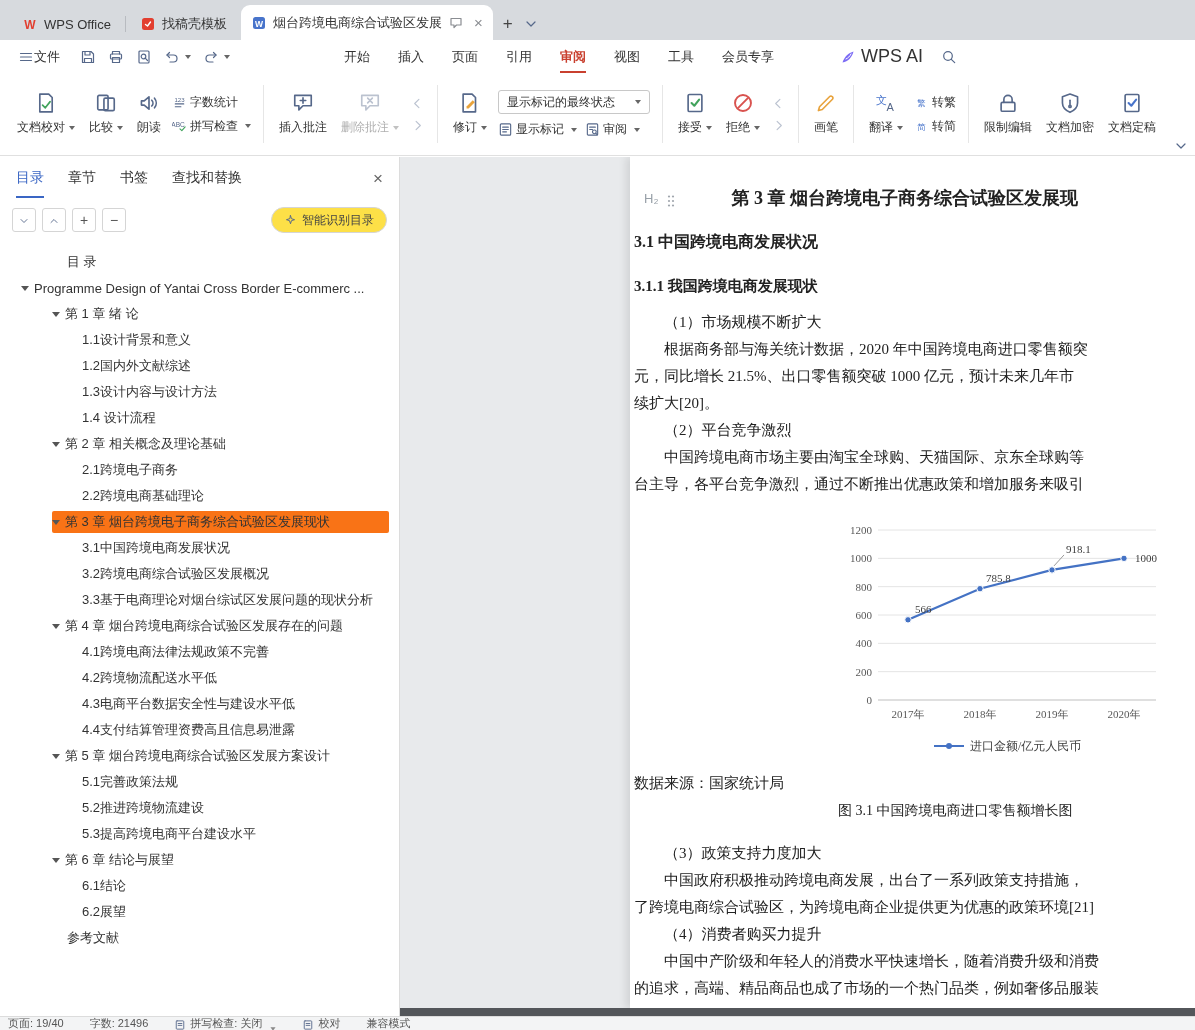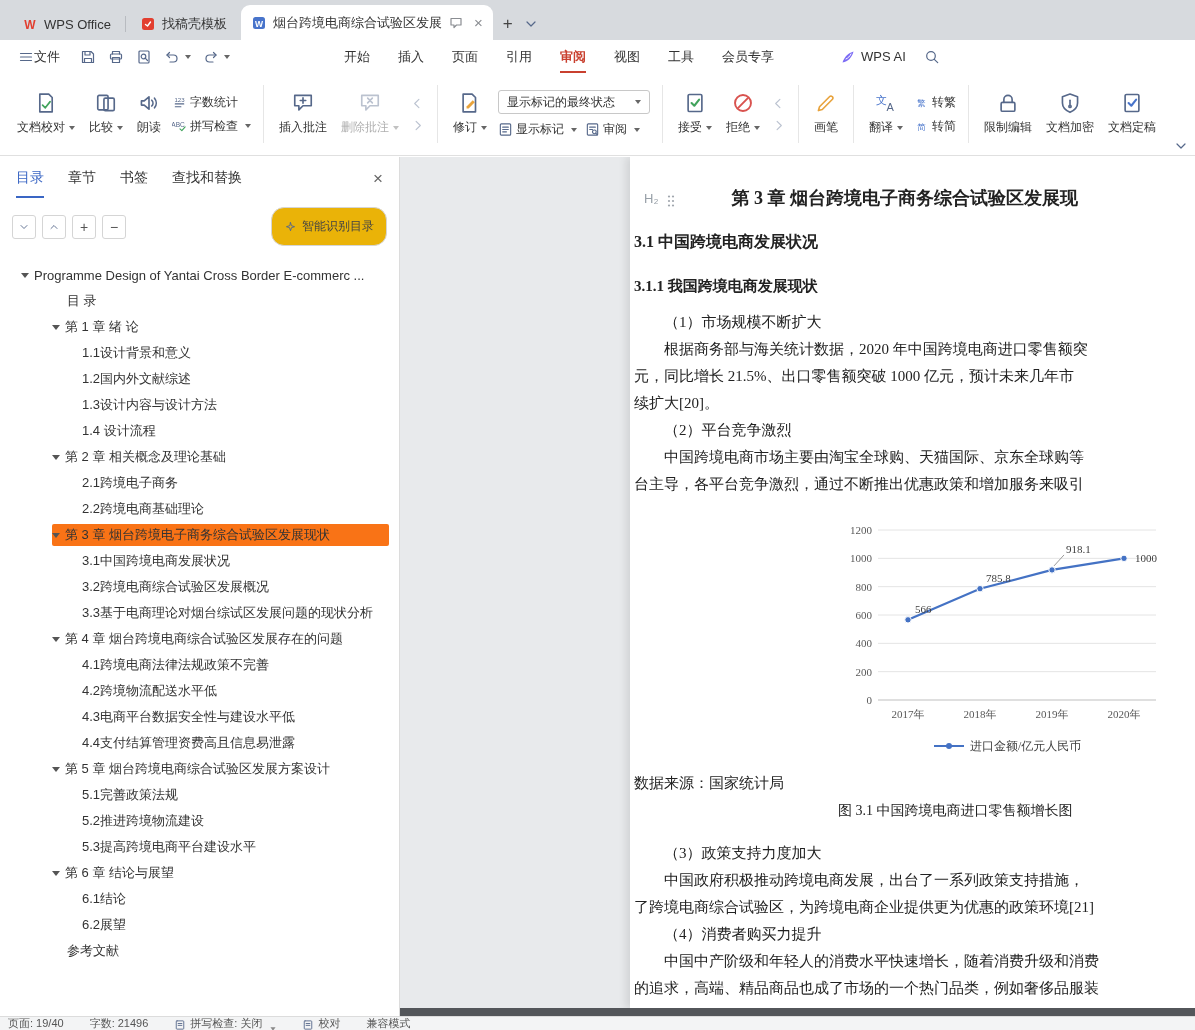--- a/index.html
+++ b/index.html
@@ -18,21 +18,21 @@
 
   
   .menubar{height:33px;background:#fff;display:flex;align-items:center;padding:0 10px;font-size:13px;color:#333;}
   .file-btn{display:flex;align-items:center;padding:0 8px;}
   .qicons{display:flex;align-items:center;gap:12px;margin-left:12px;}
   .qbtn{display:flex;align-items:center;gap:1px;}
   .menu-items{display:flex;gap:8px;margin-left:104px;}
   .menu-item{padding:7px 10px;position:relative;cursor:default;}
   .menu-item.active{color:#c9402f;font-weight:bold;}
   .menu-item.active::after{content:'';position:absolute;left:10px;right:10px;bottom:0;height:2px;background:#c9402f;}
-  .wpsai{display:flex;align-items:center;gap:5px;margin-left:56px;font-size:13px;color:#333;}
+  .wpsai{display:flex;align-items:center;gap:5px;margin-left:56px;font-size:18px;color:#333;}
   .msearch{margin-left:18px;display:flex;align-items:center;}
 
   
   .ribbon{height:83px;background:#fff;border-bottom:1px solid #e0e0e0;display:flex;align-items:center;padding:0 10px;position:relative;}
   .rbig{display:flex;flex-direction:column;align-items:center;justify-content:center;gap:5px;padding:5px 7px;border-radius:4px;}
   .rbig .ic{width:22px;height:22px;}
   .rlb{font-size:12px;color:#333;display:flex;align-items:center;white-space:nowrap;}
   .rstack{display:flex;flex-direction:column;gap:7px;margin:0 4px;}
   .rrow{display:flex;gap:8px;align-items:center;}
   .rsm{display:flex;align-items:center;gap:3px;font-size:12px;color:#333;white-space:nowrap;}
@@ -46,21 +46,21 @@
   
   .sidebar{position:absolute;left:0;top:157px;bottom:14px;width:400px;background:#fff;border-right:1px solid #dcdcdc;display:flex;flex-direction:column;}
   .stabs{display:flex;align-items:center;height:42px;padding:0 16px;gap:24px;font-size:14px;color:#333;}
   .stab{padding:11px 0;}
   .stab.active{color:#3a66c4;box-shadow:inset 0 -2px 0 #3a66c4;}
   .close-x{margin-left:auto;font-size:17px;color:#666;line-height:1;}
   .sctrl{display:flex;align-items:center;padding:8px 12px 6px 12px;gap:6px;}
   .sbtn{width:24px;height:24px;border:1px solid #d5d5d5;border-radius:3px;display:flex;align-items:center;justify-content:center;background:#fff;}
   .sbtn .ic{width:12px;height:12px;}
   .sbtn .tch{font-size:14px;color:#555;line-height:1;}
-  .pill{margin-left:auto;display:flex;align-items:center;gap:5px;border:1px solid #d5d5d5;border-radius:13px;height:39px;padding:0 12px;font-size:12px;color:#444;background:#eab308;}
+  .pill{margin-left:auto;display:flex;align-items:center;gap:5px;border:1px solid #d5d5d5;border-radius:13px;height:26px;padding:0 12px;font-size:12px;color:#444;background:#fde047;}
   .pill .ic{width:13px;height:13px;}
   .toc{flex:1;overflow:hidden;padding-top:10px;font-size:13px;color:#333;}
   .trow{display:flex;align-items:center;height:26px;}
   .twrap{flex:1;display:flex;align-items:center;gap:5px;margin-right:10px;height:22px;border-radius:2px;white-space:nowrap;overflow:hidden;}
   .twrap.sel{background:#f97316;}
   .tri{width:0;height:0;border-left:4px solid transparent;border-right:4px solid transparent;border-top:5px solid #555;flex:none;}
 
   
   .docarea{position:absolute;left:400px;top:157px;right:0;bottom:14px;background:#e8eaec;overflow:hidden;}
   .page{position:absolute;left:230px;top:0;bottom:8px;right:0;background:#fff;box-shadow:-4px 0 8px rgba(0,0,0,.10);
@@ -422,30 +422,30 @@
       </span>
     <span class="pill">
       <span><svg class="ic" viewBox="0 0 16 16" fill="none" stroke="#56688a" stroke-width="1.2" stroke-linecap="round" stroke-linejoin="round">
             <path d="M8 2l1.2 3.8L13 7l-3.8 1.2L8 12l-1.2-3.8L3 7l3.8-1.2z"></path>
           </svg></span>
       <span>智能识别目录</span>
     </span>
   </div>
   <div class="toc">
       <div class="trow">
+        <div class="tsp" style="width:67px"></div>
+        <div class="twrap">
+          <span>目 录</span>
+        </div>
+      </div>
+      <div class="trow">
         <div class="tsp" style="width:21px"></div>
         <div class="twrap">
           <span class="tri"></span>
           <span>Programme Design of Yantai Cross Border E-commerc ...</span>
-        </div>
-      </div>
-      <div class="trow">
-        <div class="tsp" style="width:67px"></div>
-        <div class="twrap">
-          <span>目 录</span>
         </div>
       </div>
       <div class="trow">
         <div class="tsp" style="width:52px"></div>
         <div class="twrap">
           <span class="tri"></span>
           <span>第 1 章 绪 论</span>
         </div>
       </div>
       <div class="trow">

